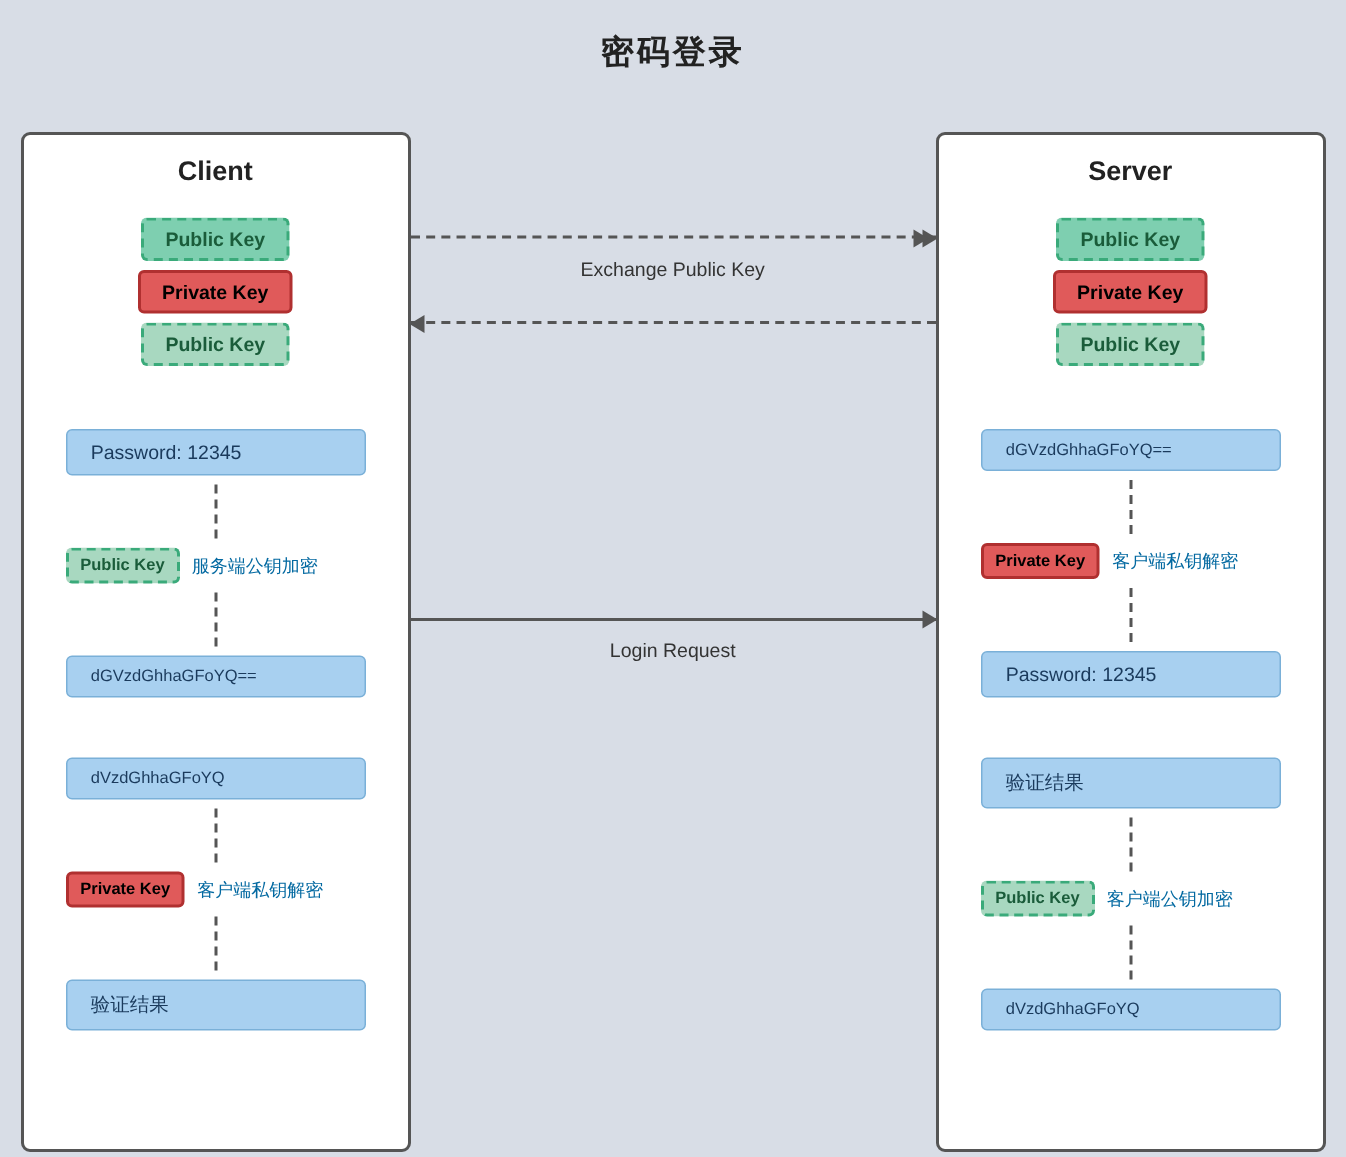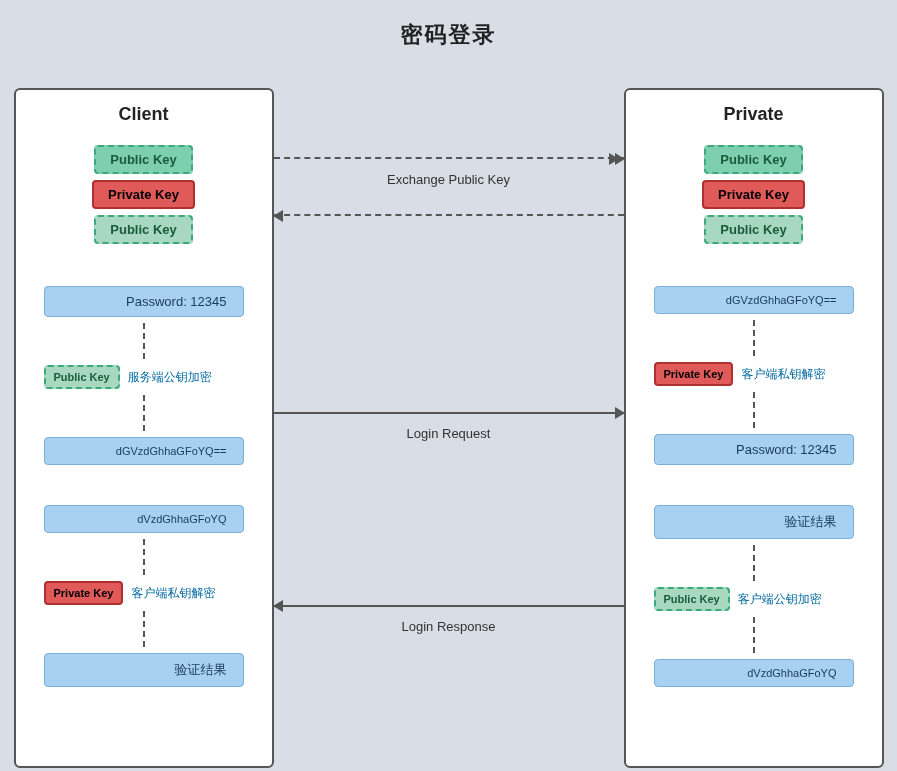--- a/index.html
+++ b/index.html
@@ -52,21 +52,21 @@
       color: #1a5c3a;
     }
     
     .data-box {
       background: #a8d0f0;
       border: 1.5px solid #7ab0d8;
       border-radius: 4px;
       padding: 7px 16px;
       font-size: 13px;
       color: #1a3a5c;
-      text-align: right;
+      text-align: left;
       width: 200px;
     }
     
     .v-dotted {
       border-left: 2px dashed #555;
       height: 36px;
       margin: 0 auto;
     }
     
     .key-label-row {
@@ -197,33 +197,25 @@
       <div class="horiz-arrow" style="position:relative; height:20px;">
         <div class="arrow-line" style="position:relative; width:100%;">
           <span style="position:absolute; right:-1px; top:-5px; width:0; height:0; border-top:6px solid transparent; border-bottom:6px solid transparent; border-left:10px solid #555;"></span>
         </div>
       </div>
       <div style="font-size:13px; color:#333; margin-top:3px;">Login Request</div>
     </div>
 
     <div style="height:155px;"></div>
 
-    <div style="display:flex; flex-direction:column; align-items:center; width:100%;">
-      <div class="horiz-arrow" style="position:relative; height:20px;">
-        <div class="arrow-line" style="position:relative; width:100%;">
-          <span style="position:absolute; left:-1px; top:-5px; width:0; height:0; border-top:6px solid transparent; border-bottom:6px solid transparent; border-right:10px solid #555;"></span>
-        </div>
-      </div>
-      <div style="font-size:13px; color:#333; margin-top:3px;">Login Response</div>
-    </div>
 
   </div>
 
   <div class="right-panel" style="width:260px; min-height:680px; position:relative; z-index:1;">
-    <div class="panel-title">Private</div>
+    <div class="panel-title">Server</div>
 
     <div class="key-badge public-dashed" style="margin-top:8px;">Public Key</div>
     <div class="key-badge private-solid">Private Key</div>
     <div class="key-badge public-dashed2">Public Key</div>
 
     <div style="height:30px;"></div>
 
     <div class="data-box" style="font-size:11px;">dGVzdGhhaGFoYQ==</div>
 
     <div class="v-dotted"></div>

